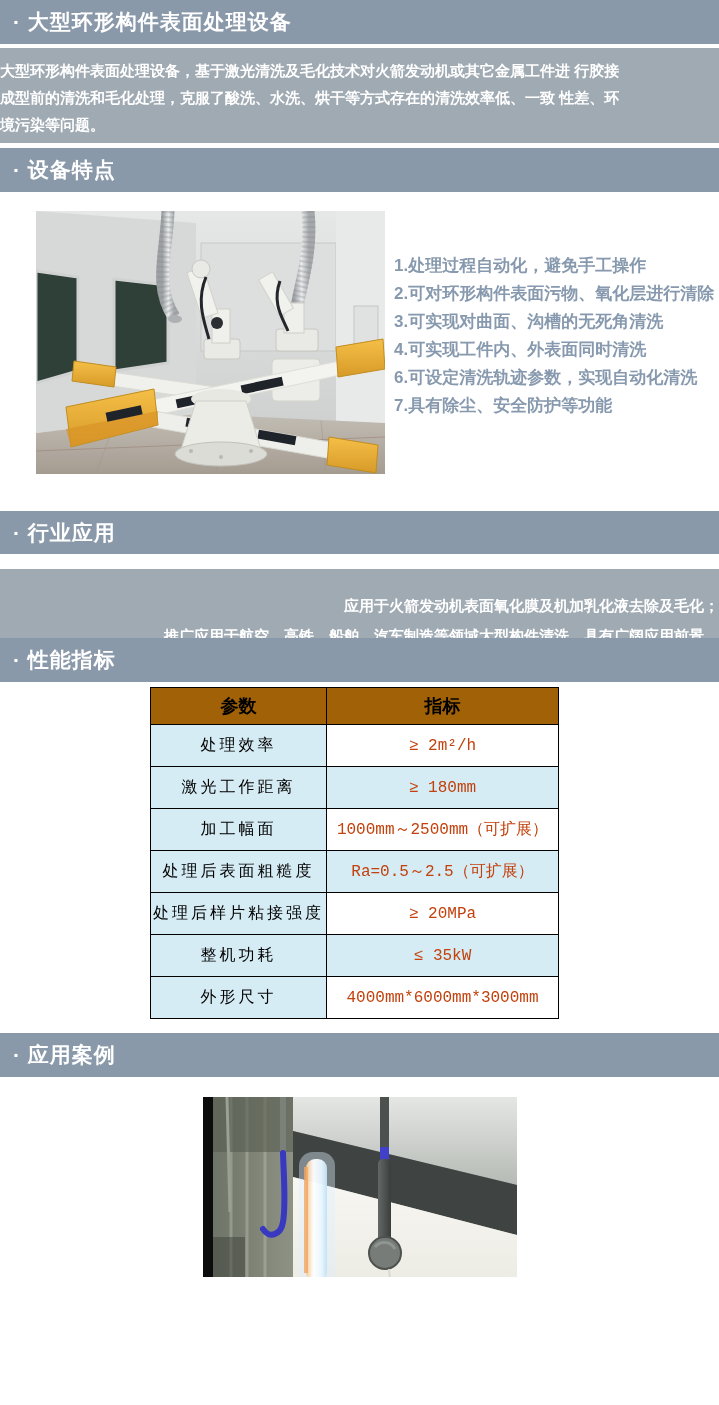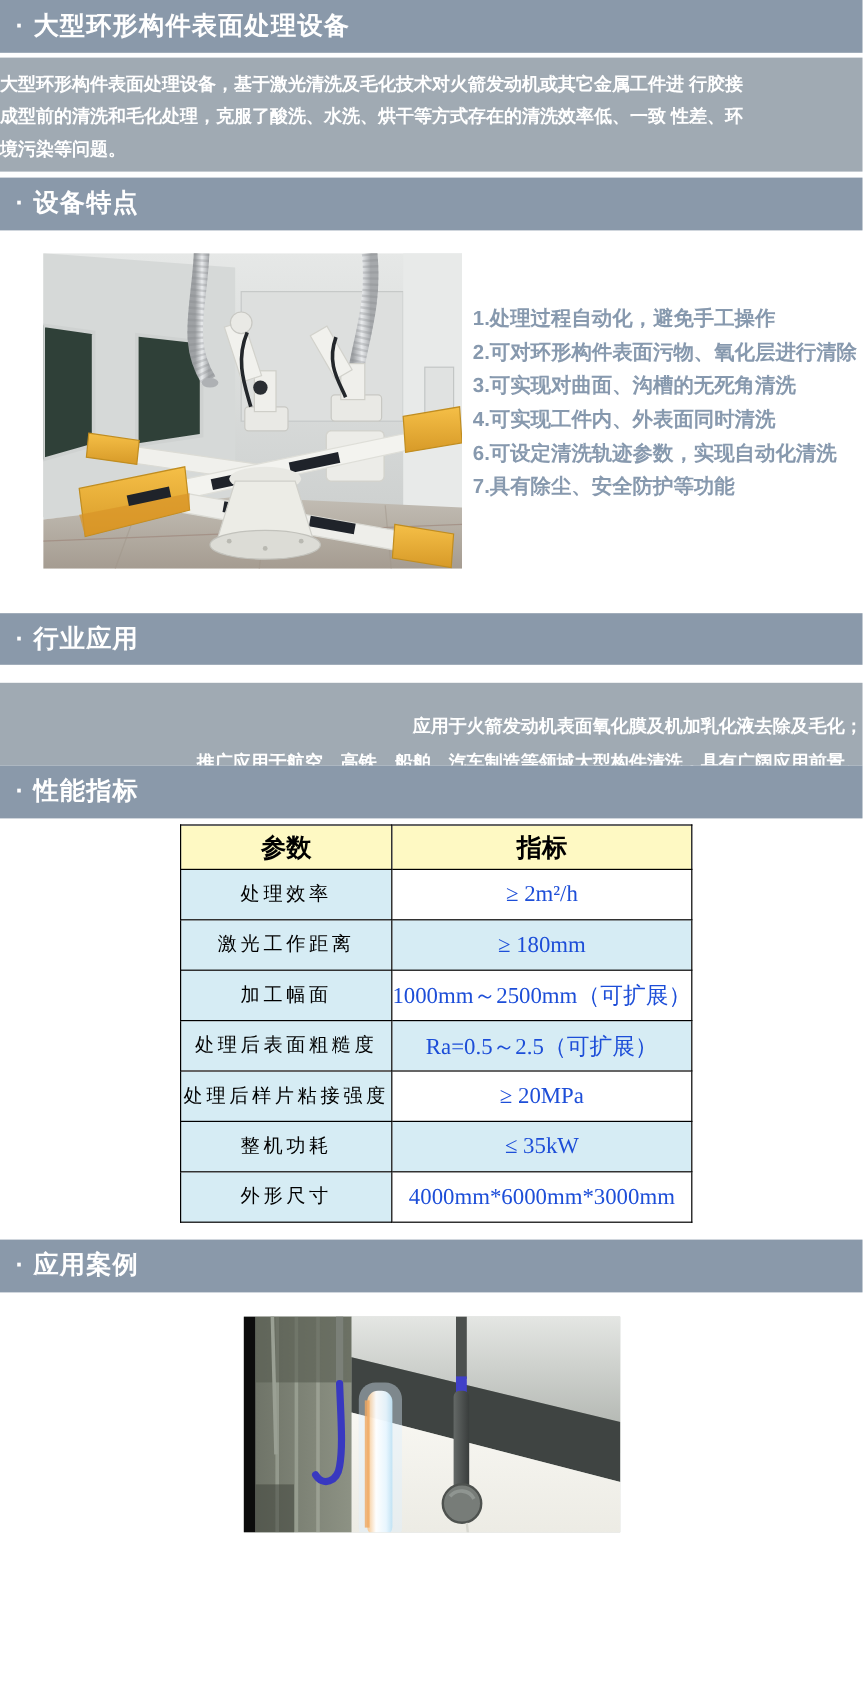--- a/index.html
+++ b/index.html
@@ -16,26 +16,26 @@
   .band2 .ln{line-height:30px;}
   .photo1{position:absolute;left:36px;top:211px;width:349px;height:263px;}
   .photo2{position:absolute;left:203px;top:1097px;width:314px;height:286px;}
   .features{position:absolute;left:394px;top:252px;width:325px;color:#8799ae;
             font-size:17px;font-weight:bold;}
   .features .fi{line-height:28px;white-space:nowrap;}
   table.spec{position:absolute;left:150px;top:687px;border-collapse:collapse;table-layout:fixed;
              background:#ffffff;}
   table.spec th,table.spec td{border:1px solid #000000;text-align:center;vertical-align:middle;
              overflow:hidden;white-space:nowrap;padding:0;}
-  table.spec th{width:175px;height:36px;background:#fef9c3;font-weight:bold;font-size:21px;
+  table.spec th{width:175px;height:36px;background:#a16207;font-weight:bold;font-size:18px;
              font-family:"Liberation Sans",sans-serif;color:#000;text-align:center;}
   table.spec th.cv{width:231px;}
   td.param{height:41px;background:#d6ecf4;font-family:"Liberation Serif","DejaVu Serif",serif;
              font-size:16px;letter-spacing:3px;color:#000;}
-  td.val{height:41px;font-family:Liberation Serif, serif;font-size:19px;color:#1d4ed8;}
+  td.val{height:41px;font-family:Liberation Mono, monospace;font-size:16px;color:#c2410c;}
   td.val.blue{background:#d6ecf4;}
   .footer-rule{position:absolute;left:0;top:1398px;width:719px;height:7px;background:#8a99aa;}
 </style>
 </head>
 <body>
 
 <div class="page">
 
   <div class="bar" style="top:0;">
     <span>· 大型环形构件表面处理设备</span>

